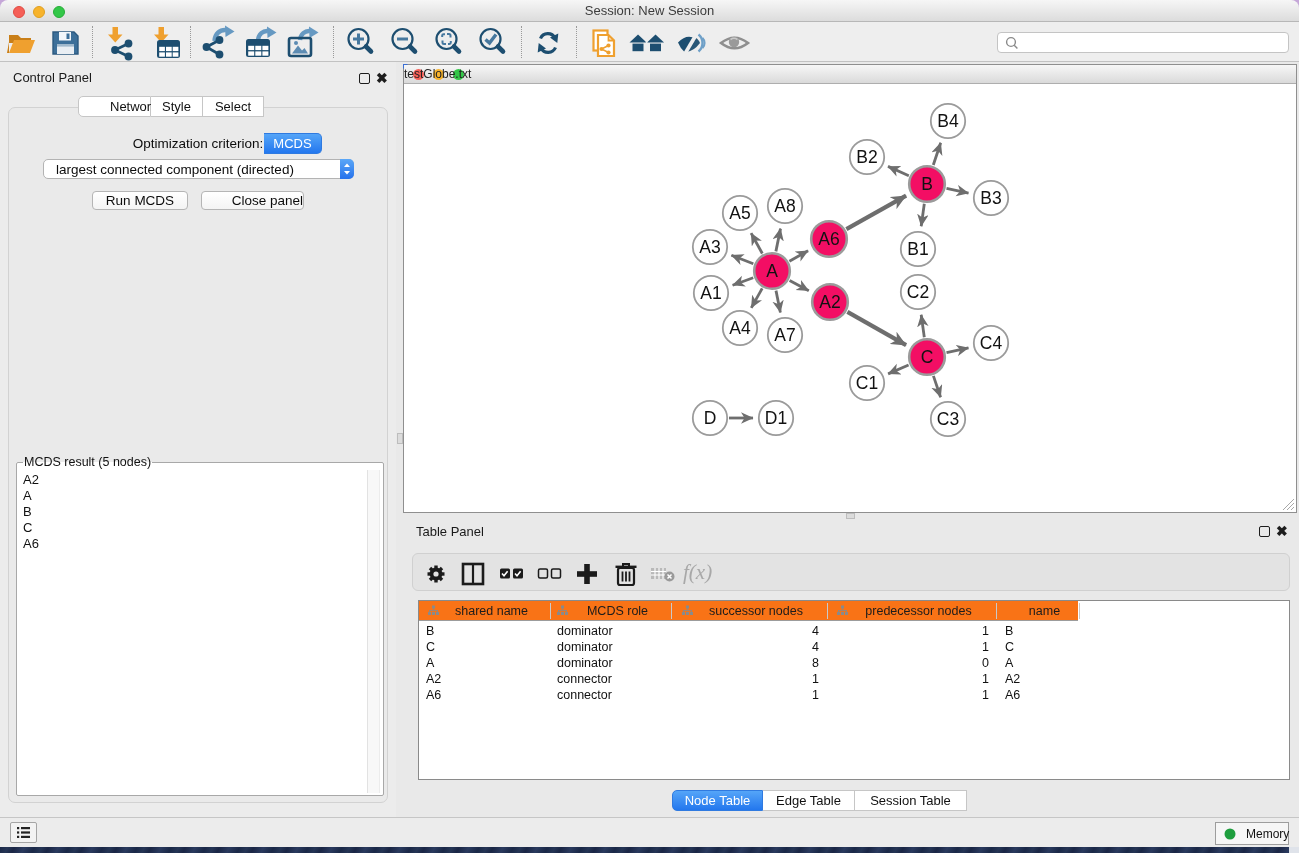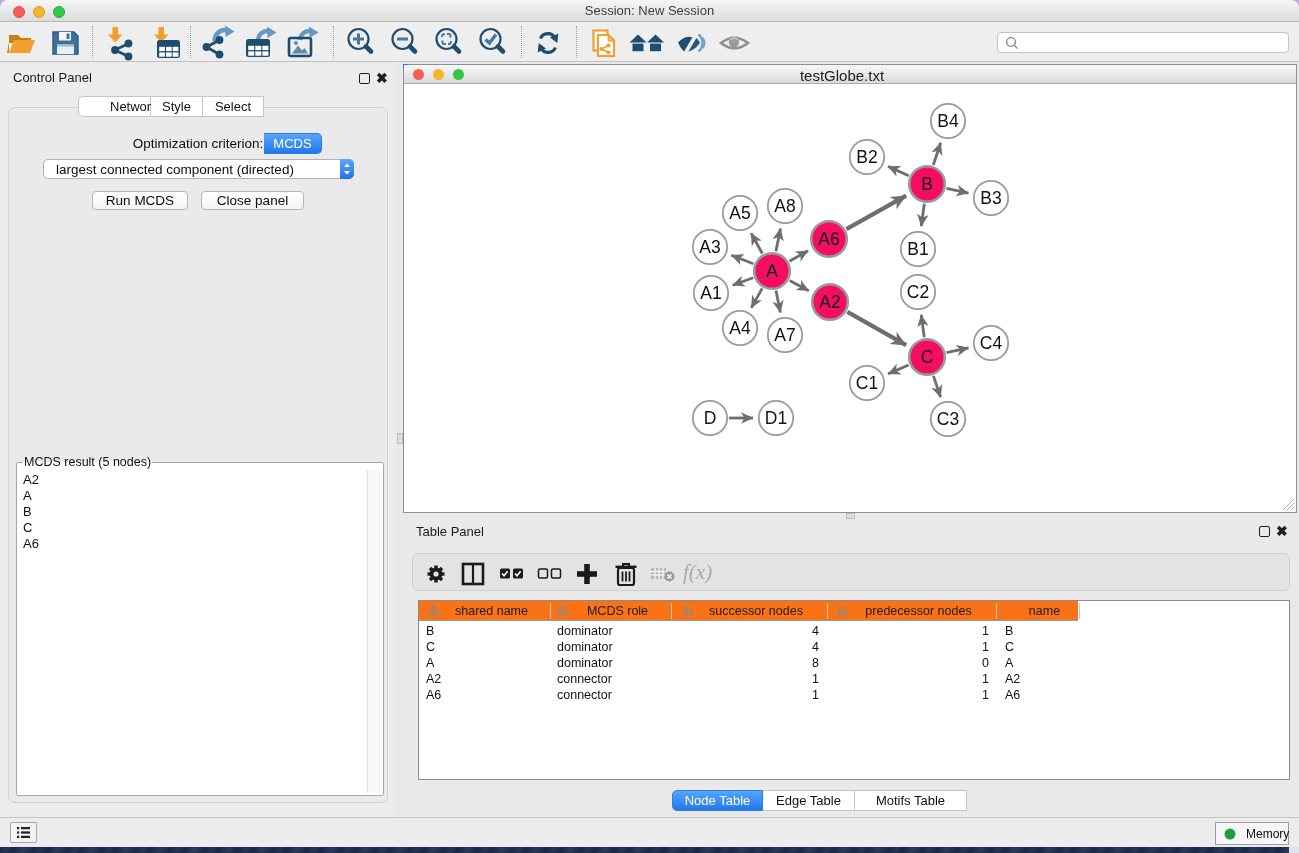--- a/index.html
+++ b/index.html
@@ -54,21 +54,21 @@
 #membtn { position:absolute; left:1215px; top:822px; width:74px; height:23px;
   background:#f6f6f6; border:1px solid #9d9d9d; font-size:12px; color:#111; }
 #darkstrip { position:absolute; left:0; top:847px; width:1299px; height:6px;
   background:repeating-linear-gradient(115deg,#1a2847 0px,#253555 7px,#1a2645 13px,#2a3a5e 22px,#1b2948 31px),linear-gradient(90deg,#1a2847,#1e2c4c);background-blend-mode:normal; }
 
 #desktop { position:absolute; left:396px; top:62px; width:903px; height:755px; background:#e9e9e9; }
 #iwin { position:absolute; left:403px; top:64px; width:894px; height:449px;
   border:1px solid #8f8f8f; background:#fff; }
 #iwin-tb { position:absolute; left:0; top:0; width:892px; height:19px;
   background:linear-gradient(#f7f7f7,#dadada); border-bottom:1px solid #aeaeae; }
-#iwin-tb .title { position:absolute; left:0; right:16px; top:2px; text-align:center; font-size:15px; color:#222; }
+#iwin-tb .title { position:absolute; left:0; right:16px; top:2px; text-align:left; font-size:12px; color:#222; }
 .tl2 { position:absolute; top:4px; width:11px; height:11px; border-radius:50%; }
 
 #tp-title { position:absolute; left:416px; top:524px; font-size:13px; color:#1a1a1a; }
 #tp-toolbar { position:absolute; left:412px; top:553px; width:878px; height:38px;
   background:#e3e3e3; border:1px solid #d0d0d0; border-radius:6px; }
 #tbl { position:absolute; left:418px; top:600px; width:872px; height:180px;
   background:#fff; border:1px solid #8a8a8a; }
 #tbl-head { position:absolute; left:0; top:0; width:659px; height:20px;
   background:#f97316; border-bottom:1px solid #9c9c9c; }
 .hsep { position:absolute; top:2px; height:16px; width:0; border-left:1px solid #c9c9c9; }
@@ -240,21 +240,21 @@
   <div id="dropdown">
     <div class="txt">largest connected component (directed)</div>
     <div class="spin">
       <svg width="14" height="20" viewBox="0 0 14 20">
         <path d="M4 8 L7 4.4 L10 8 Z" fill="#fff"></path>
         <path d="M4 12 L7 15.6 L10 12 Z" fill="#fff"></path>
       </svg>
     </div>
   </div>
   <div class="btn" style="left:92px; top:191px; width:96px;">Run MCDS</div>
-  <div class="btn" style="left:201px; top:191px; width:103px;">Close panel</div>
+  <div class="btn" style="left:201px; top:191px; width:103px;text-align:right;">Close panel</div>
   <fieldset id="mcdsbox">
     <legend>MCDS result (5 nodes)</legend>
     <div id="mcdslist">A2<br>A<br>B<br>C<br>A6</div>
     <div id="mcdsscroll"></div>
   </fieldset>
 
   <div id="iwin">
     <div style="position:absolute;left:-1px;top:-1px;width:0;height:0;border-top:5px solid #3b6fd4;border-right:5px solid transparent;"></div>
       <div id="iwin-tb">
       <div class="tl2" style="left:9px; background:#f55f57;"></div>
@@ -489,21 +489,21 @@
     <div class="trow" style="left:586px;top:70px;width:80px;">A2</div>
     <div class="trow" style="left:7px;top:86px;width:120px;">A6</div>
     <div class="trow" style="left:138px;top:86px;width:110px;">connector</div>
     <div class="trow" style="left:300px;top:86px;width:100px;text-align:right;">1</div>
     <div class="trow" style="left:470px;top:86px;width:100px;text-align:right;">1</div>
     <div class="trow" style="left:586px;top:86px;width:80px;">A6</div>
   </div>
   <div class="tabrow2">
     <div class="tab first sel" style="width:91px;">Node Table</div>
     <div class="tab" style="width:92px;">Edge Table</div>
-    <div class="tab" style="width:112px;">Motifs Table</div>
+    <div class="tab" style="width:112px;">Session Table</div>
     <div class="tab last" style="width:61px;">Motifs</div>
   </div>
 
   <div id="statusline"></div>
   <div id="statusbar"></div>
   <div id="hambtn">
     <svg width="25" height="19" viewBox="0 0 25 19">
       <g fill="#222">
         <rect x="6" y="4" width="2.2" height="2.2"></rect>
           <rect x="10" y="4" width="9" height="2.2"></rect>

